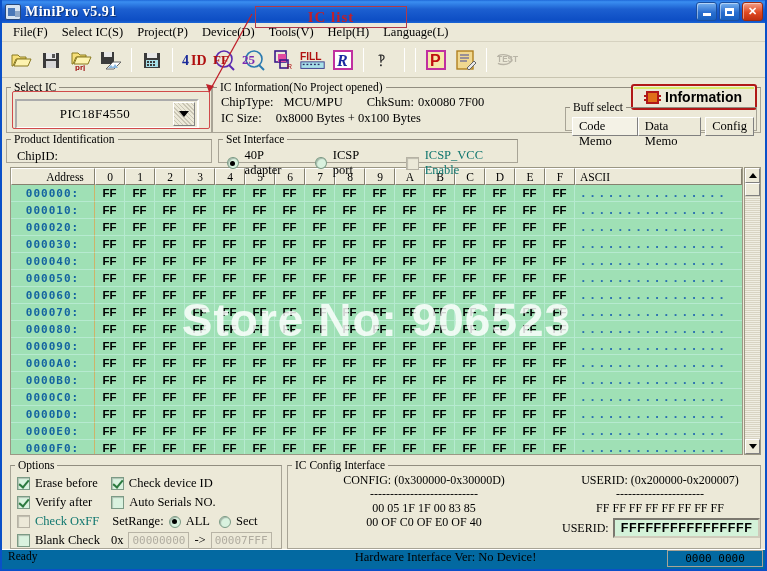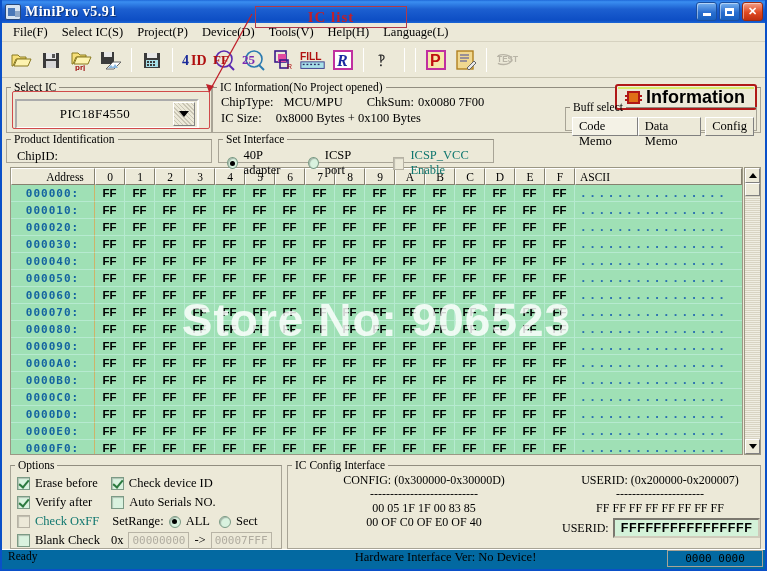--- a/index.html
+++ b/index.html
@@ -112,25 +112,25 @@
       display:inline-flex;align-items:center;justify-content:center;
       box-shadow: inset 1px 1px 1px rgba(0,0,0,.2); position:relative;}
   .cb.off { background:#d9f2df; }
   .cb.dim { background:#ece9d8; border-color:#b6b2a4;}
   .cb.on:after{content:"";position:absolute;left:3px;top:0px;width:4px;height:8px;
      border:solid #2b7a3f;border-width:0 2px 2px 0;transform:rotate(40deg);}
   .dimtext { color:#0f766e; }
   .row2 { display:flex; align-items:flex-start; }
   .infobtn-wrap { position:absolute; right:8px; top:6px; }
   .infobtn {
-    width:142px;height:26px;background:#ece9d8;
+    width:126px;height:26px;background:#ece9d8;
     border:2px solid #b01818; border-radius:3px;
     display:flex;align-items:center;justify-content:center;gap:6px;
     font-family:"Liberation Sans","DejaVu Sans",sans-serif;
-    font-weight:bold;font-size:18px;color:#000;
+    font-weight:bold;font-size:14px;color:#000;
     box-shadow: inset 0 0 0 1px #f0ecd8;
     background-image:linear-gradient(to bottom,#d8e86a 0 3px,#ece9d8 3px);
   }
   .chipglyph{width:13px;height:13px;background:#e07018;border:2px solid #b01818;position:relative;}
   .chipglyph:before,.chipglyph:after{content:"";position:absolute;background:#b01818;}
   .chipglyph:before{left:-4px;top:2px;width:3px;height:2px;box-shadow:0 4px 0 #b01818;}
   .chipglyph:after{right:-4px;top:2px;width:3px;height:2px;box-shadow:0 4px 0 #b01818;}
   .buffgrp { position:absolute; right:8px; top:23px; width:192px; height:30px;}
   .tabs { display:flex; padding:4px 2px 0 6px; gap:0; }
   .tab { height:19px; padding:1px 6px 0 6px; font-size:12.5px;
@@ -406,21 +406,21 @@
     </div>
 
     <div class="row2">
       <fieldset class="grp prodid">
         <legend>Product Identification</legend>
         <div class="pid">
           <span>ChipID:</span>
           <span></span>
         </div>
       </fieldset>
-      <fieldset class="grp setif" style="width:276px;margin-left:6px;">
+      <fieldset class="grp setif" style="width:300px;margin-left:6px;">
         <legend>Set Interface</legend>
         <div class="inner">
           <span class="radio on"></span>
           <span>40P adapter</span>
           <span class="radio" style="margin-left:8px;"></span>
           <span>ICSP port</span>
           <span class="cb dim" style="margin-left:20px;"></span>
           <span class="dimtext">ICSP_VCC Enable</span>
         </div>
       </fieldset>

